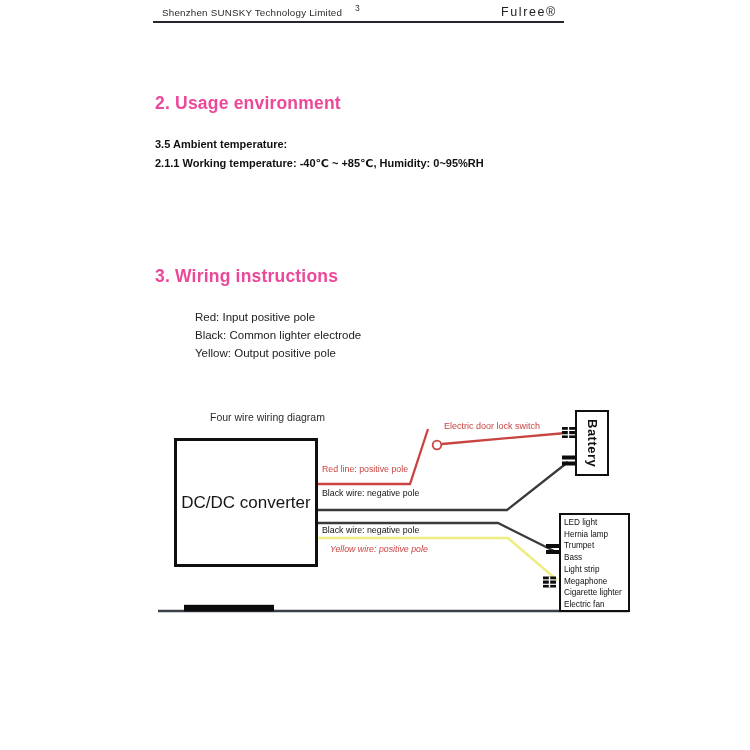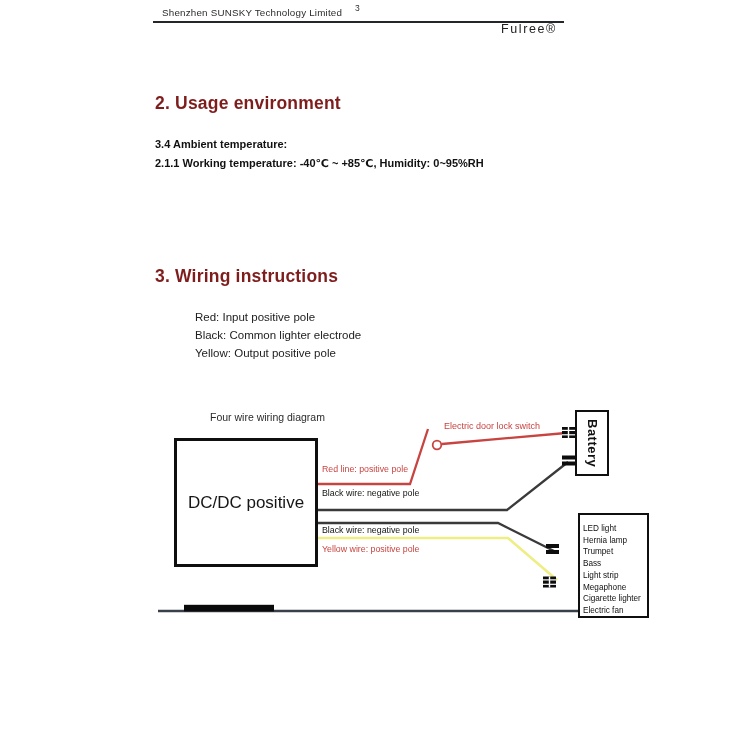--- a/index.html
+++ b/index.html
@@ -6,72 +6,72 @@
   .page{
     position:relative;width:750px;height:668px;margin:0 auto;
     background:#ffffff;overflow:hidden;
     font-family:"Liberation Sans","DejaVu Sans",sans-serif;
     color:#1a1a1a;
   }
   .abs{position:absolute;}
   
   .hdr-company{left:162px;top:7px;font-size:9.8px;color:#2c2c2c;letter-spacing:.2px;}
   .hdr-sup{left:355px;top:3px;font-size:8.5px;color:#2c2c2c;}
-  .hdr-brand{left:501px;top:22px;font-size:12.5px;color:#222;letter-spacing:1.6px;font-weight:500;}
+  .hdr-brand{left:501px;top:5px;font-size:12.5px;color:#222;letter-spacing:1.6px;font-weight:500;}
   .hdr-rule{left:153px;top:21px;width:411px;height:2px;background:#23272b;}
   
-  .h-big{font-size:17.5px;font-weight:700;color:#7f1d1d;letter-spacing:.2px;text-align:center;}
+  .h-big{font-size:17.5px;font-weight:700;color:#ec4899;letter-spacing:.2px;text-align:center;}
   .sec2-title{left:155px;top:93px;}
   .sec3-title{left:155px;top:266px;}
   .body-bold{left:155px;top:135px;font-size:11px;font-weight:700;line-height:19.4px;color:#111;}
   .body-reg{left:155px;top:308px;font-size:11.5px;line-height:18px;color:#222;margin-left:40px;}
   
   .dg-caption{left:186px;top:411px;font-size:10.5px;color:#2b2b2b;margin-left:24px;}
   .converter-box{
     left:174px;top:438px;width:138px;height:123px;border:3px solid #0f0f0f;
     display:flex;align-items:center;justify-content:center;background:#fff;
   }
   .converter-box span{font-size:17px;color:#161616;white-space:nowrap;}
   .battery-box{
     left:575px;top:410px;width:30px;height:62px;border:2.5px solid #0f0f0f;background:#fff;
     display:flex;align-items:center;justify-content:center;
   }
   .battery-box span{
     writing-mode:vertical-rl;font-size:13px;font-weight:700;color:#111;letter-spacing:.5px;
   }
   .load-box{
-    left:578px;top:513px;width:64px;height:93px;border:2px solid #0f0f0f;background:#fff;
-    padding:8px 0 0 3px;font-size:8.2px;line-height:11.7px;color:#111;white-space:nowrap;
+    left:559px;top:513px;width:64px;height:93px;border:2px solid #0f0f0f;background:#fff;
+    padding:2px 0 0 3px;font-size:8.2px;line-height:11.7px;color:#111;white-space:nowrap;
     overflow:hidden;
   }
   .wlabel{font-size:8.8px;white-space:nowrap;}
   .red-t{color:#c84441;}
   .blk-t{color:#141414;}
   .lab-red{left:322px;top:464px;}
   .lab-blk1{left:322px;top:488px;}
   .lab-blk2{left:322px;top:525px;}
-  .lab-yel{left:322px;top:544px;}
+  .lab-yel{left:330px;top:544px;font-style:italic;}
   .lab-switch{left:444px;top:421px;font-size:9px;}
   .wires-svg{left:0;top:0;width:750px;height:750px;}
   
   .footer-num{left:345px;top:731px;width:60px;text-align:center;font-size:9px;color:#3d4450;}
 </style>
 </head>
 <body>
 
 <div class="page">
 
   <div class="abs hdr-company">Shenzhen SUNSKY Technology Limited</div>
   <div class="abs hdr-sup">3</div>
   <div class="abs hdr-brand">Fulree®</div>
   <div class="abs hdr-rule"></div>
 
   <div class="abs h-big sec2-title">2. Usage environment</div>
   <div class="abs body-bold">
-    <div>3.4 Ambient temperature:</div>
+    <div>3.5 Ambient temperature:</div>
     <div>2.1.1 Working temperature: -40℃ ~ +85℃, Humidity: 0~95%RH</div>
   </div>
 
   <div class="abs h-big sec3-title">3. Wiring instructions</div>
   <div class="abs body-reg">
     <div>Red: Input positive pole</div>
     <div>Black: Common lighter electrode</div>
     <div>Yellow: Output positive pole</div>
   </div>
 
@@ -113,21 +113,21 @@
       <line x1="543" y1="584.3" x2="556" y2="584.3" stroke="#ffffff" stroke-width="1.2"></line>
     </g>
 
     <line x1="158" y1="611" x2="629" y2="611" stroke="#39404a" stroke-width="2.4"></line>
     <rect x="184" y="604.8" width="90" height="6.6" fill="#0a0a0a"></rect>
   </svg>
 
   <div class="abs dg-caption">Four wire wiring diagram</div>
 
   <div class="abs converter-box">
-    <span>DC/DC positive</span>
+    <span>DC/DC converter</span>
   </div>
 
   <div class="abs battery-box">
     <span>Battery</span>
   </div>
 
   <div class="abs load-box">
     <div>LED light</div>
     <div>Hernia lamp</div>
     <div>Trumpet</div>

